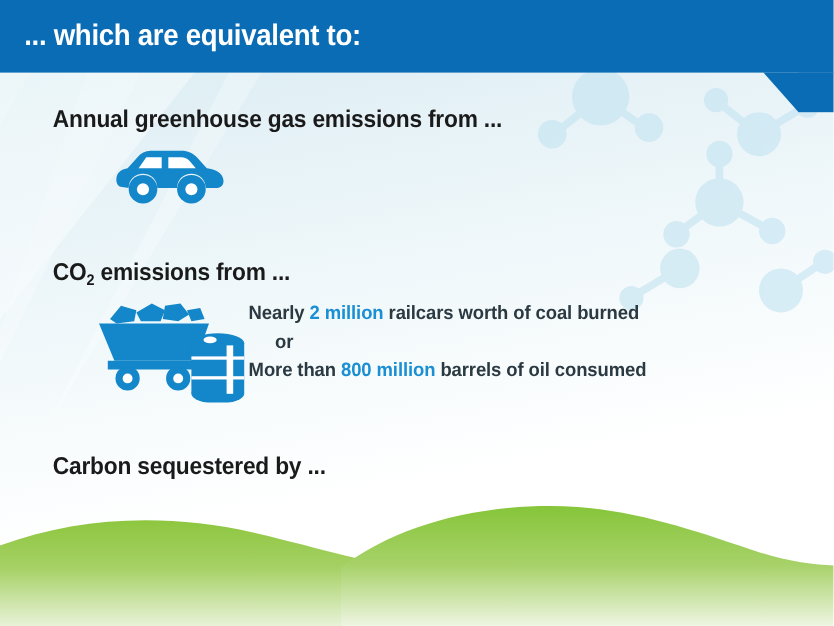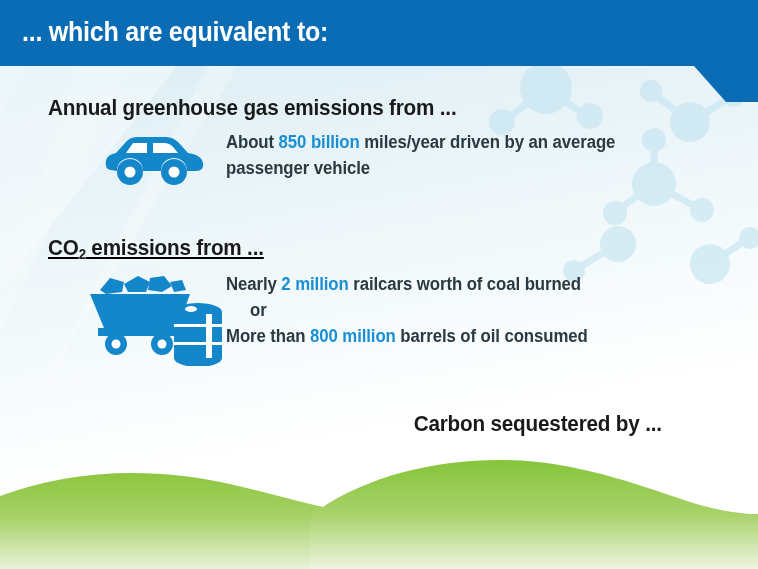--- a/index.html
+++ b/index.html
@@ -97,22 +97,22 @@
     height: 115px;
   }
 
   
   .section {
     position: absolute;
     left: 0;
     width: 701px;
   }
   .sec-1 { top: 94px; }
-  .sec-2 { top: 234px; text-decoration: underline; }
-  .sec-3 { top: 410px; text-align: right; }
+  .sec-2 { top: 234px; }
+  .sec-3 { top: 410px; }
 
   .sec-heading {
     margin: 0 0 0 48px;
     color: #1a1a1a;
     font-size: 22px;
     font-weight: bold;
     letter-spacing: -0.2px;
     transform: scaleX(.94);
     transform-origin: left center;
     white-space: nowrap;
@@ -244,24 +244,20 @@
       <svg class="icon-box icon-car" viewBox="0 0 104 56">
         <path d="M8,38 C4,38 2,34 3,29 C4,24 8,22 13,21 L22,11 C25,7 29,5 34,5 L62,5 C68,5 72,7 76,11 L85,21 C93,22 99,25 100,31 C101,36 98,39 93,39 L84,39 C84,31 78,26 71,26 C64,26 58,31 58,39 L40,39 C40,31 34,26 27,26 C20,26 14,31 14,39 Z" fill="#1387c9"></path>
         <path d="M30,11 L44,11 L44,21 L23,21 Z" fill="#ffffff"></path>
         <path d="M50,11 L61,11 C65,11 67,12 70,15 L75,21 L50,21 Z" fill="#ffffff"></path>
         <circle cx="27" cy="40" r="13" fill="#1387c9"></circle>
         <circle cx="27" cy="40" r="5.5" fill="#ffffff"></circle>
         <circle cx="71" cy="40" r="13" fill="#1387c9"></circle>
         <circle cx="71" cy="40" r="5.5" fill="#ffffff"></circle>
       </svg>
 
-      <div class="text-block">
-        <div class="line"><span>About </span><span class="hl">850 billion</span><span> miles/year driven by an average</span></div>
-        <div class="line"><span>passenger vehicle</span><span class="hl"></span><span></span></div>
-      </div>
     </div>
   </div>
 
   <div class="section sec-2">
     <div class="sec-heading"><span>CO</span><sub>2</sub><span> emissions from ...</span></div>
     <div class="sec-body">
 
       <svg class="icon-box icon-coal" viewBox="0 0 140 92">
 
         <g fill="#1387c9">

